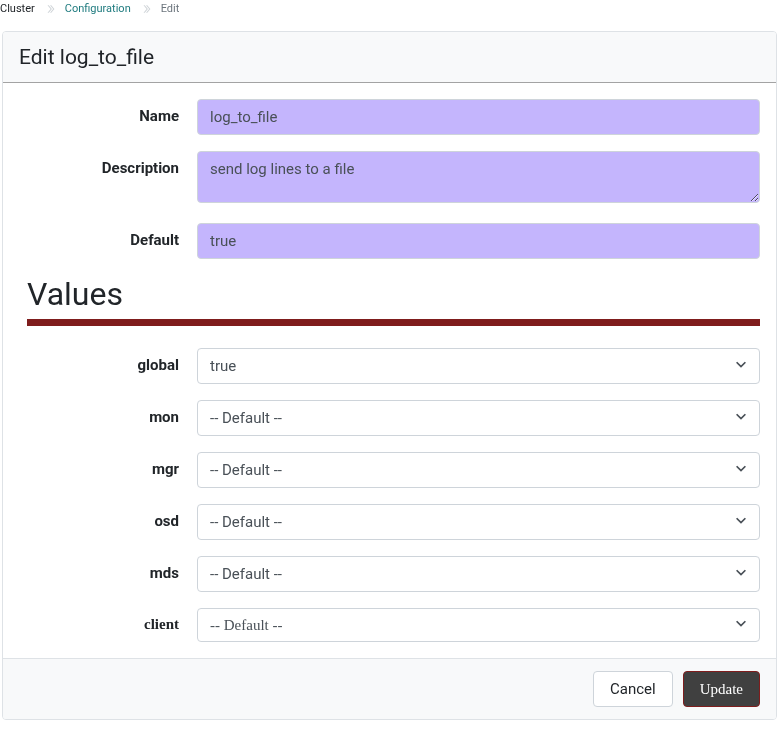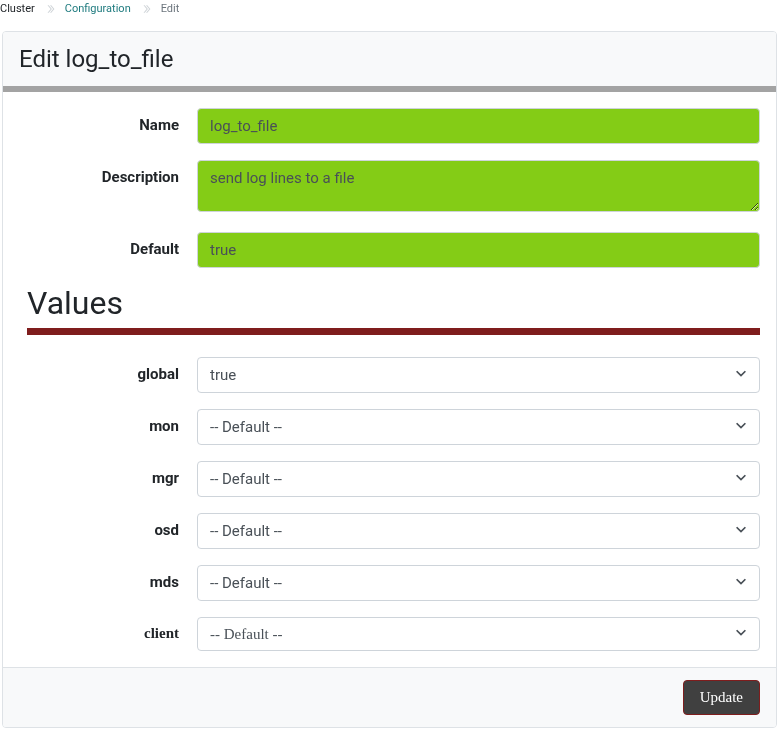--- a/index.html
+++ b/index.html
@@ -22,23 +22,23 @@
     .breadcrumb-sep { color: #adb5bd; display:inline-flex; align-items:center; }
     .breadcrumb-sep svg { width: 10px; height: 10px; }
     .panel {
       border: 1px solid #dee2e6;
       border-radius: 4px;
       overflow: hidden;
       margin: 2px 0 0 2px;
     }
     .panel-header {
       background: #f8f9fa;
-      border-bottom: 6px solid #a3a3a3;
+      border-bottom: 1px solid #a3a3a3;
       padding: 13px 16px;
-      font-size: 24px;
+      font-size: 21px;
       font-weight: 400;
     }
     .panel-body { padding: 16px 16px 16px 16px; }
     .form-row {
       display: flex;
       align-items: flex-start;
       margin-bottom: 16px;
       justify-content: flex-end;
     }
     .form-row:last-child { margin-bottom: 0; font-family: Liberation Serif, serif; }
@@ -51,21 +51,21 @@
       padding-top: 8px;
       font-size: 15px;
     }
     .form-control-wrap { flex: 1; }
     .form-input, .form-textarea {
       width: 100%;
       border: 1px solid #ced4da;
       border-radius: 4px;
       padding: 8px 12px;
       font-size: 15px;
-      background: #84cc16;
+      background: #c4b5fd;
       color: #495057;
       font-family: inherit;
     }
     .form-textarea { resize: vertical; height: 52px; }
     .section-title {
       font-size: 32px;
       font-weight: 400;
       margin: 8px 0 0 8px;
       padding-bottom: 6px;
       border-bottom: 7px solid #7f1d1d;
@@ -261,15 +261,16 @@
             <svg viewBox="0 0 16 16" fill="none" stroke="currentColor" stroke-width="2">
                 <path d="M3 6l5 5 5-5"></path>
               </svg>
           </span>
         </div>
       </div>
     </div>
 
   </div>
   <div class="panel-footer">
+    <button class="btn btn-default">Cancel</button>
     <button class="btn btn-primary">Update</button>
   </div>
 </div>
 
 </body></html>

